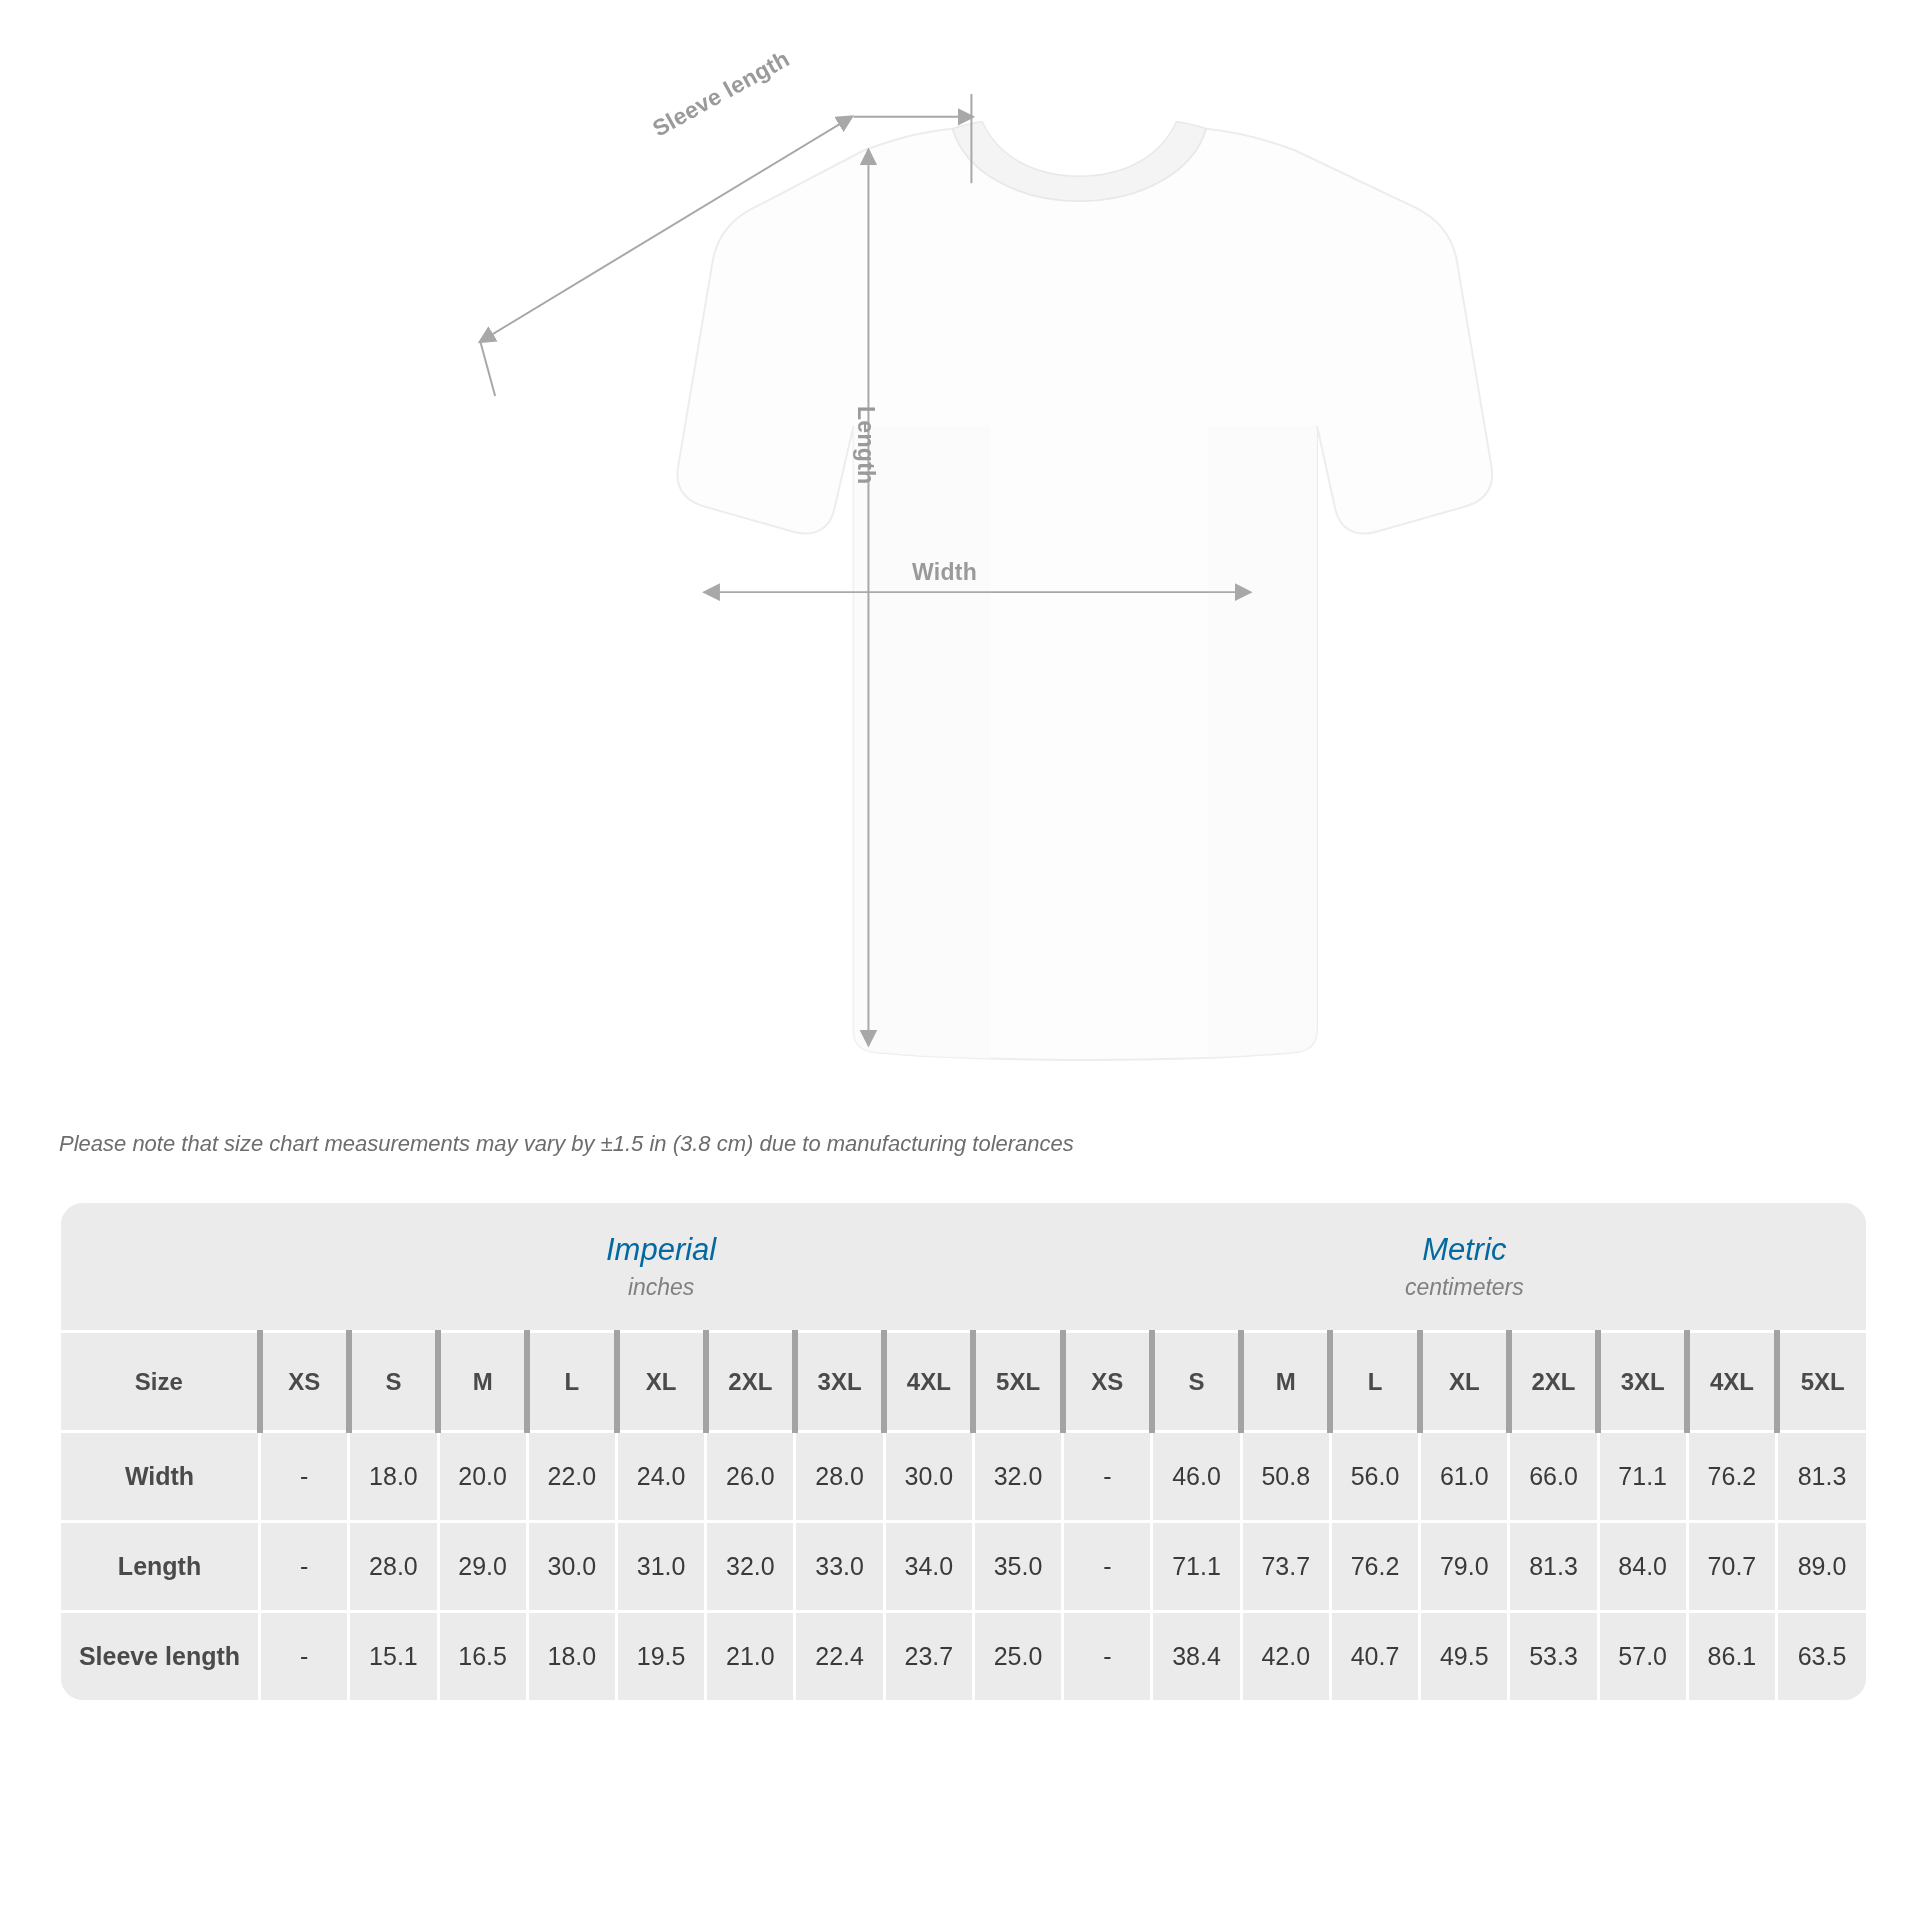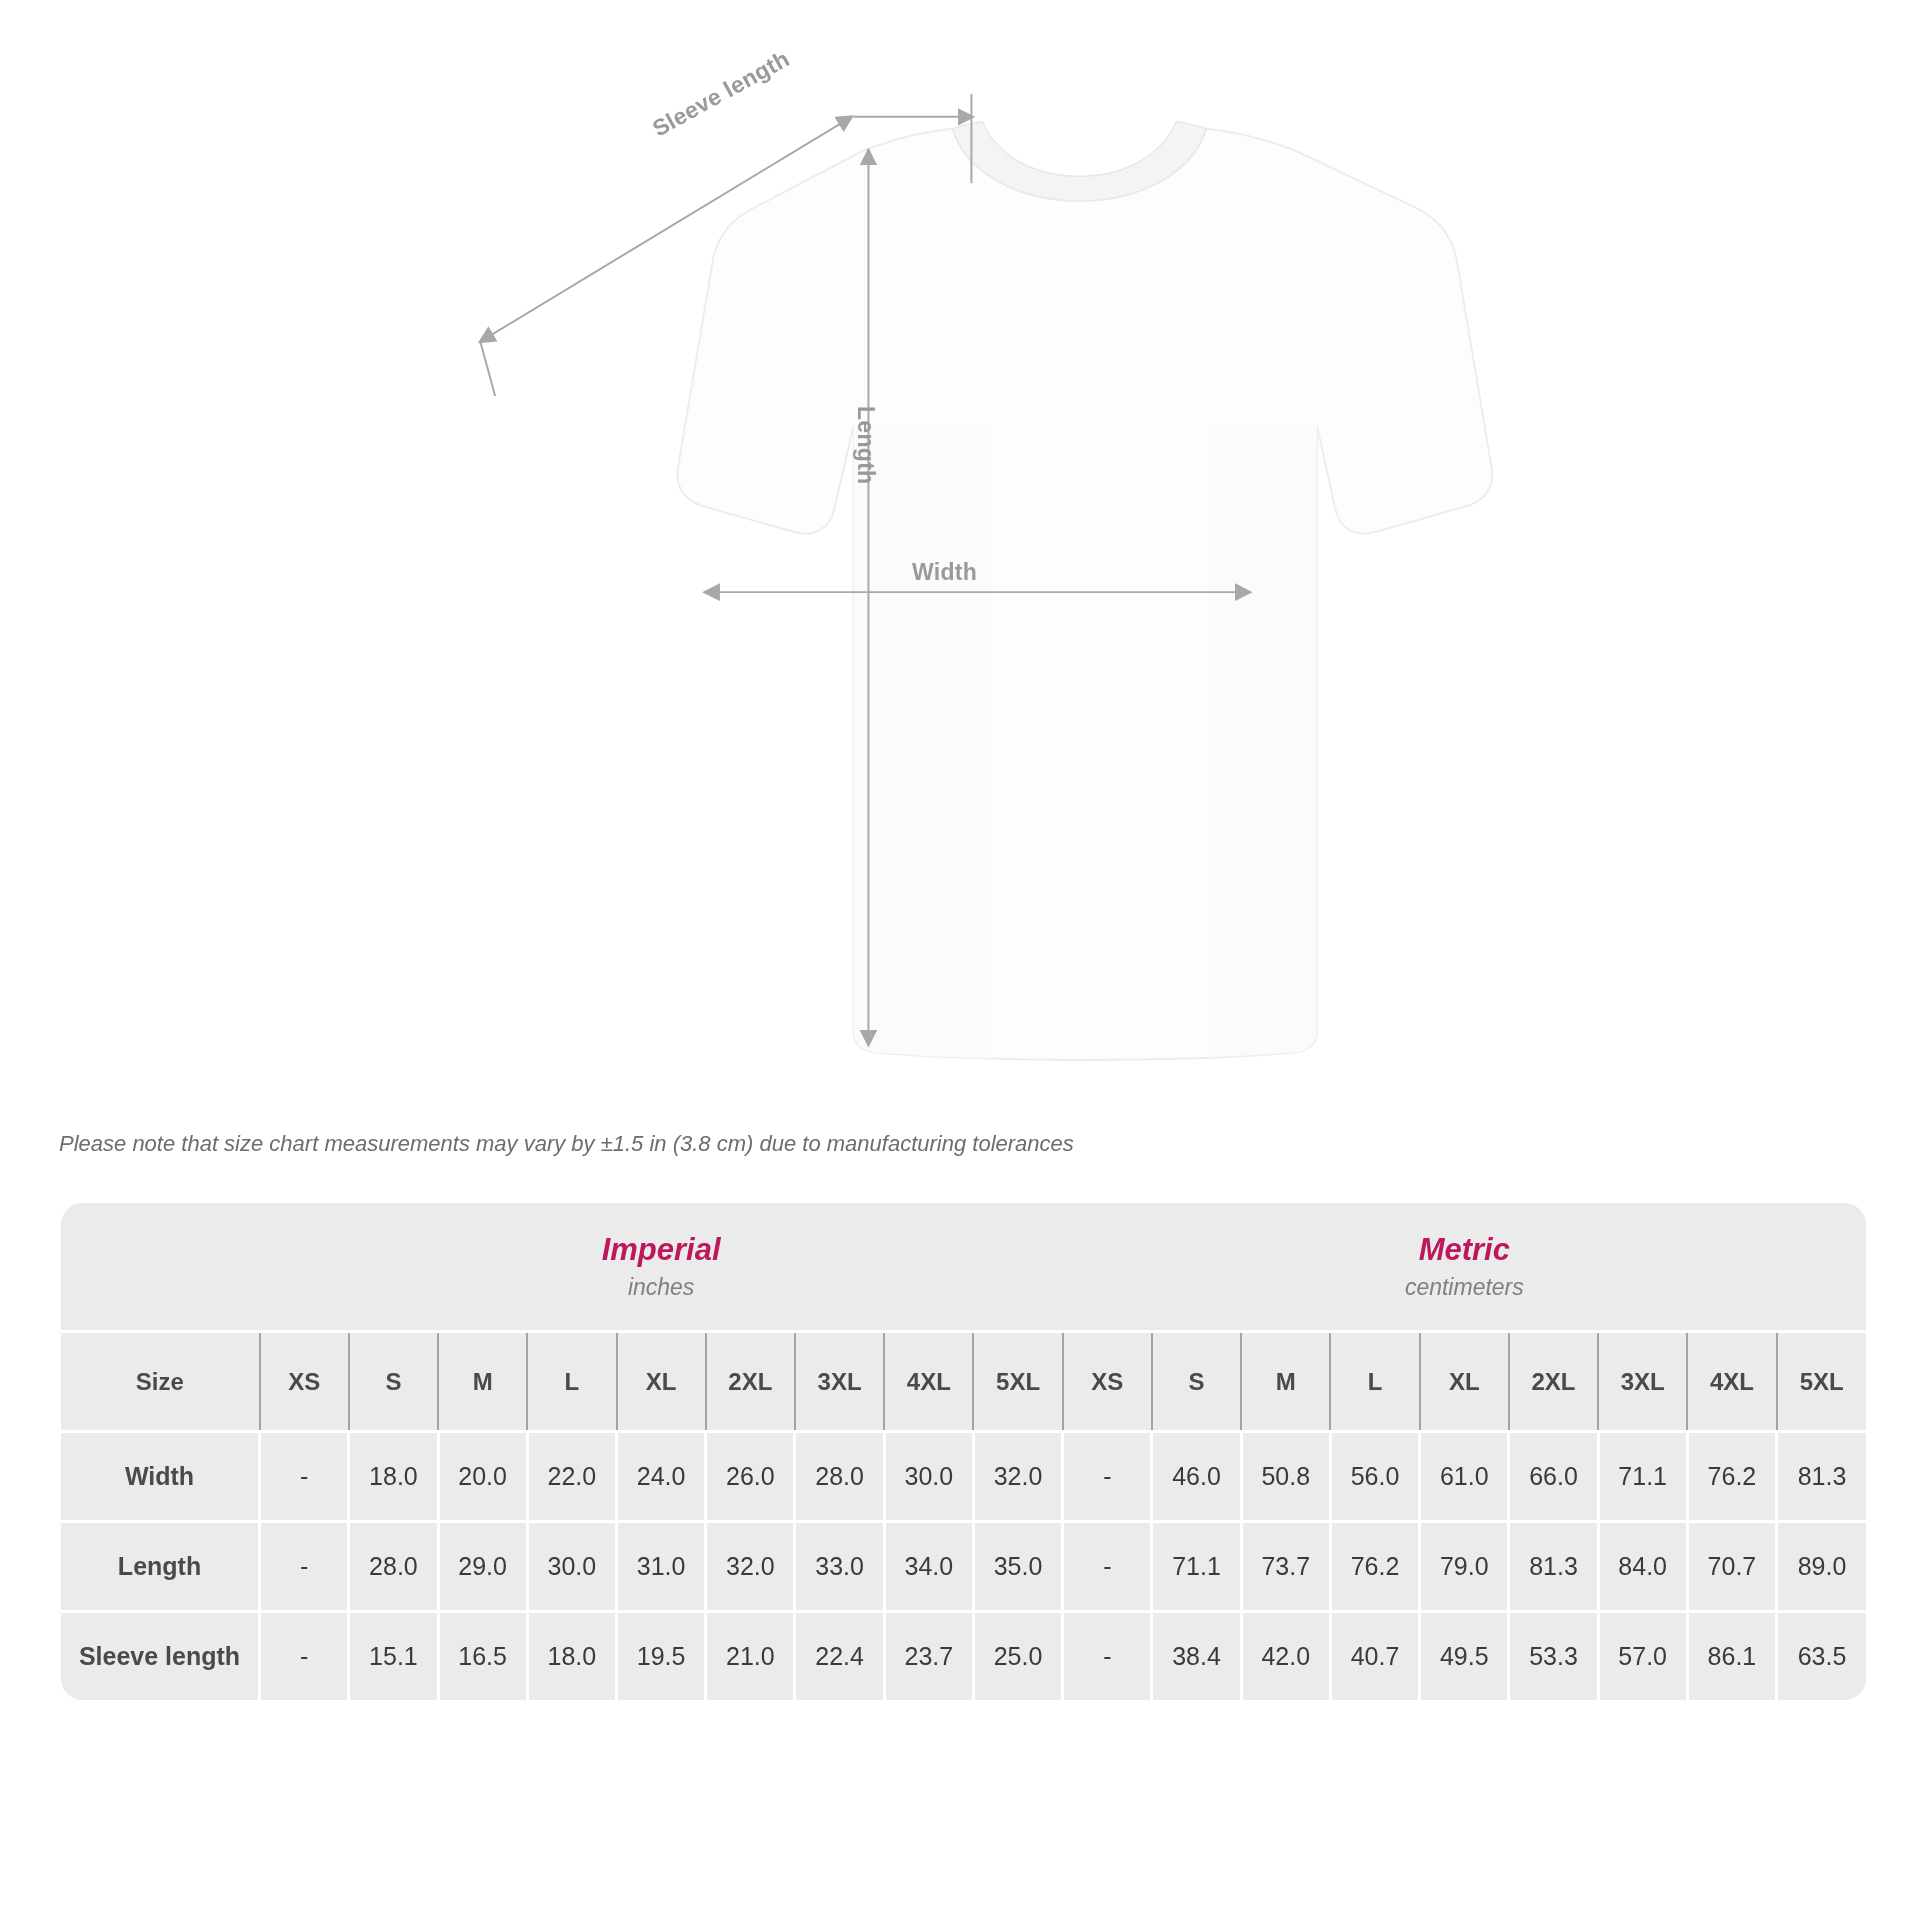--- a/index.html
+++ b/index.html
@@ -94,43 +94,43 @@
   }
   .unit-head {
     height: 127px;
     background: #ebebeb;
     text-align: center;
     vertical-align: middle;
   }
   .unit-head .unit-main {
     font-size: 31px;
     font-style: italic;
-    font-weight: bold;
-    color: #be185d;
+    font-weight: normal;
+    color: #0369a1;
     line-height: 1.15;
   }
   .unit-head .unit-sub {
     font-size: 23px;
     font-style: italic;
     color: #808080;
     margin-top: 6px;
   }
   .corner-cell {
     background: #ebebeb;
   }
   tr.head-row td {
     height: 97px;
     background: #ebebeb;
     text-align: center;
     vertical-align: middle;
     font-size: 24px;
     font-weight: bold;
     color: #4a4a4a;
     border-top: 3px solid #ffffff;
-    border-left: 2px solid #a3a3a3;
+    border-left: 6px solid #a3a3a3;
   }
   tr.head-row td.rowhead {
     border-left: none;
   }
   tr.data-row td {
     height: 87px;
     text-align: center;
     vertical-align: middle;
     font-size: 25px;
     color: #3a3a3a;

